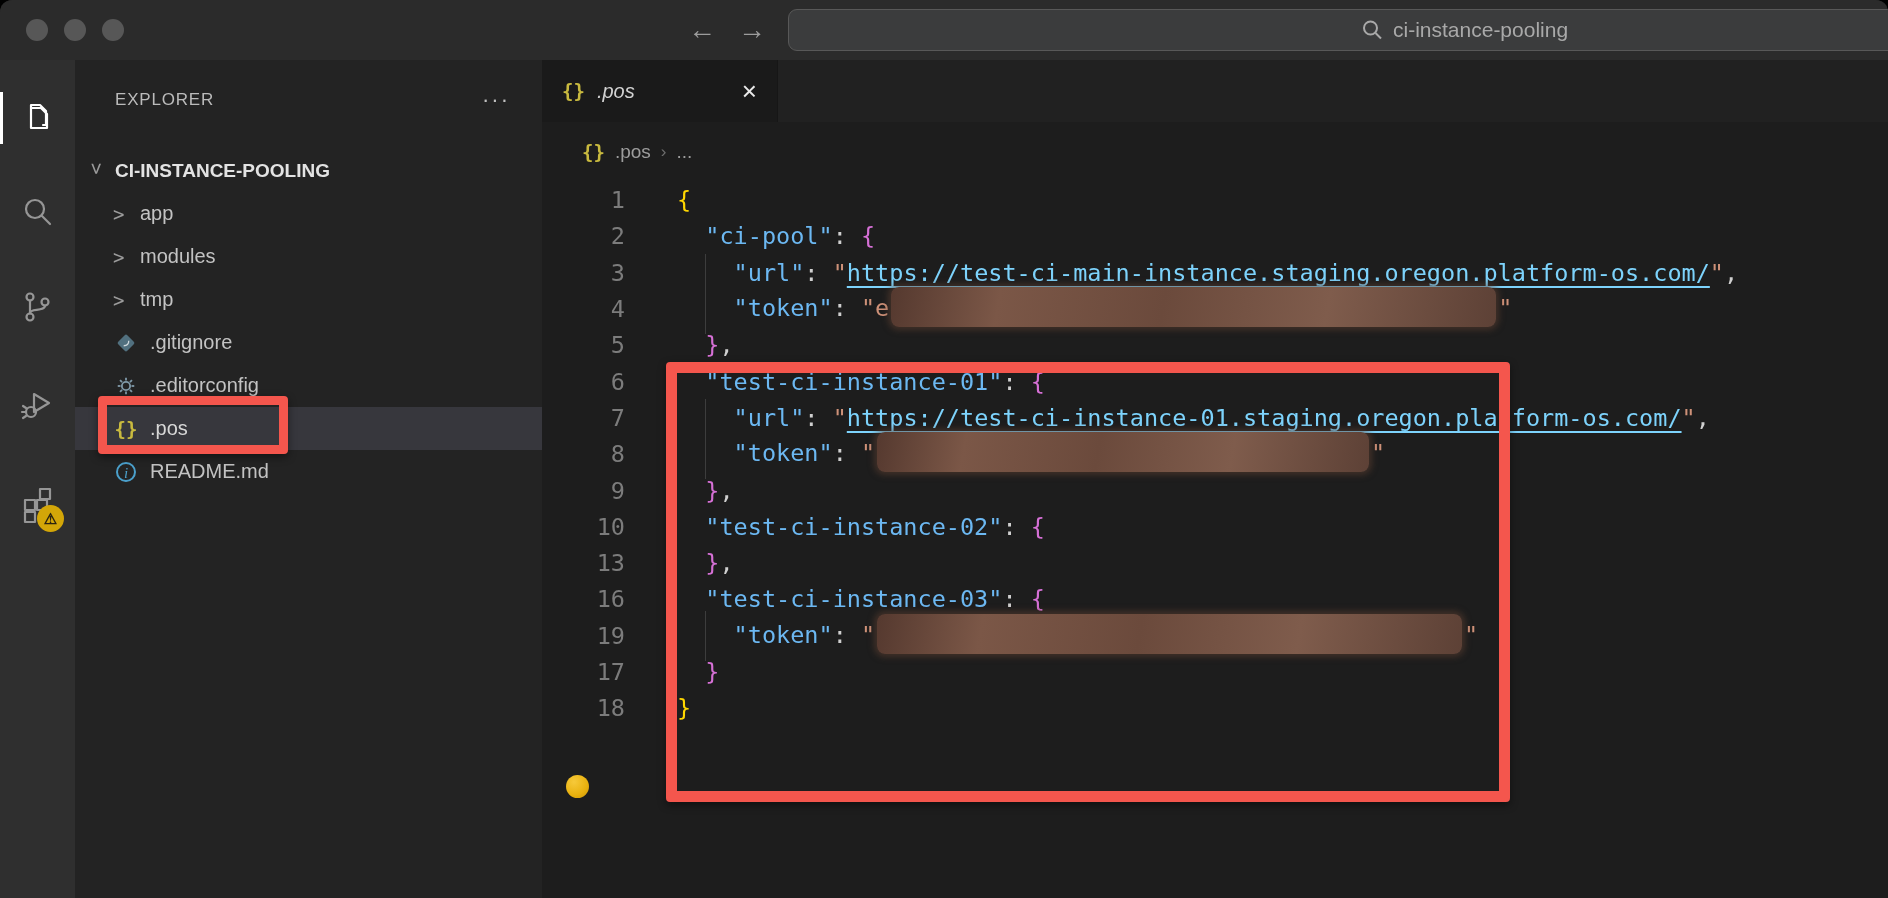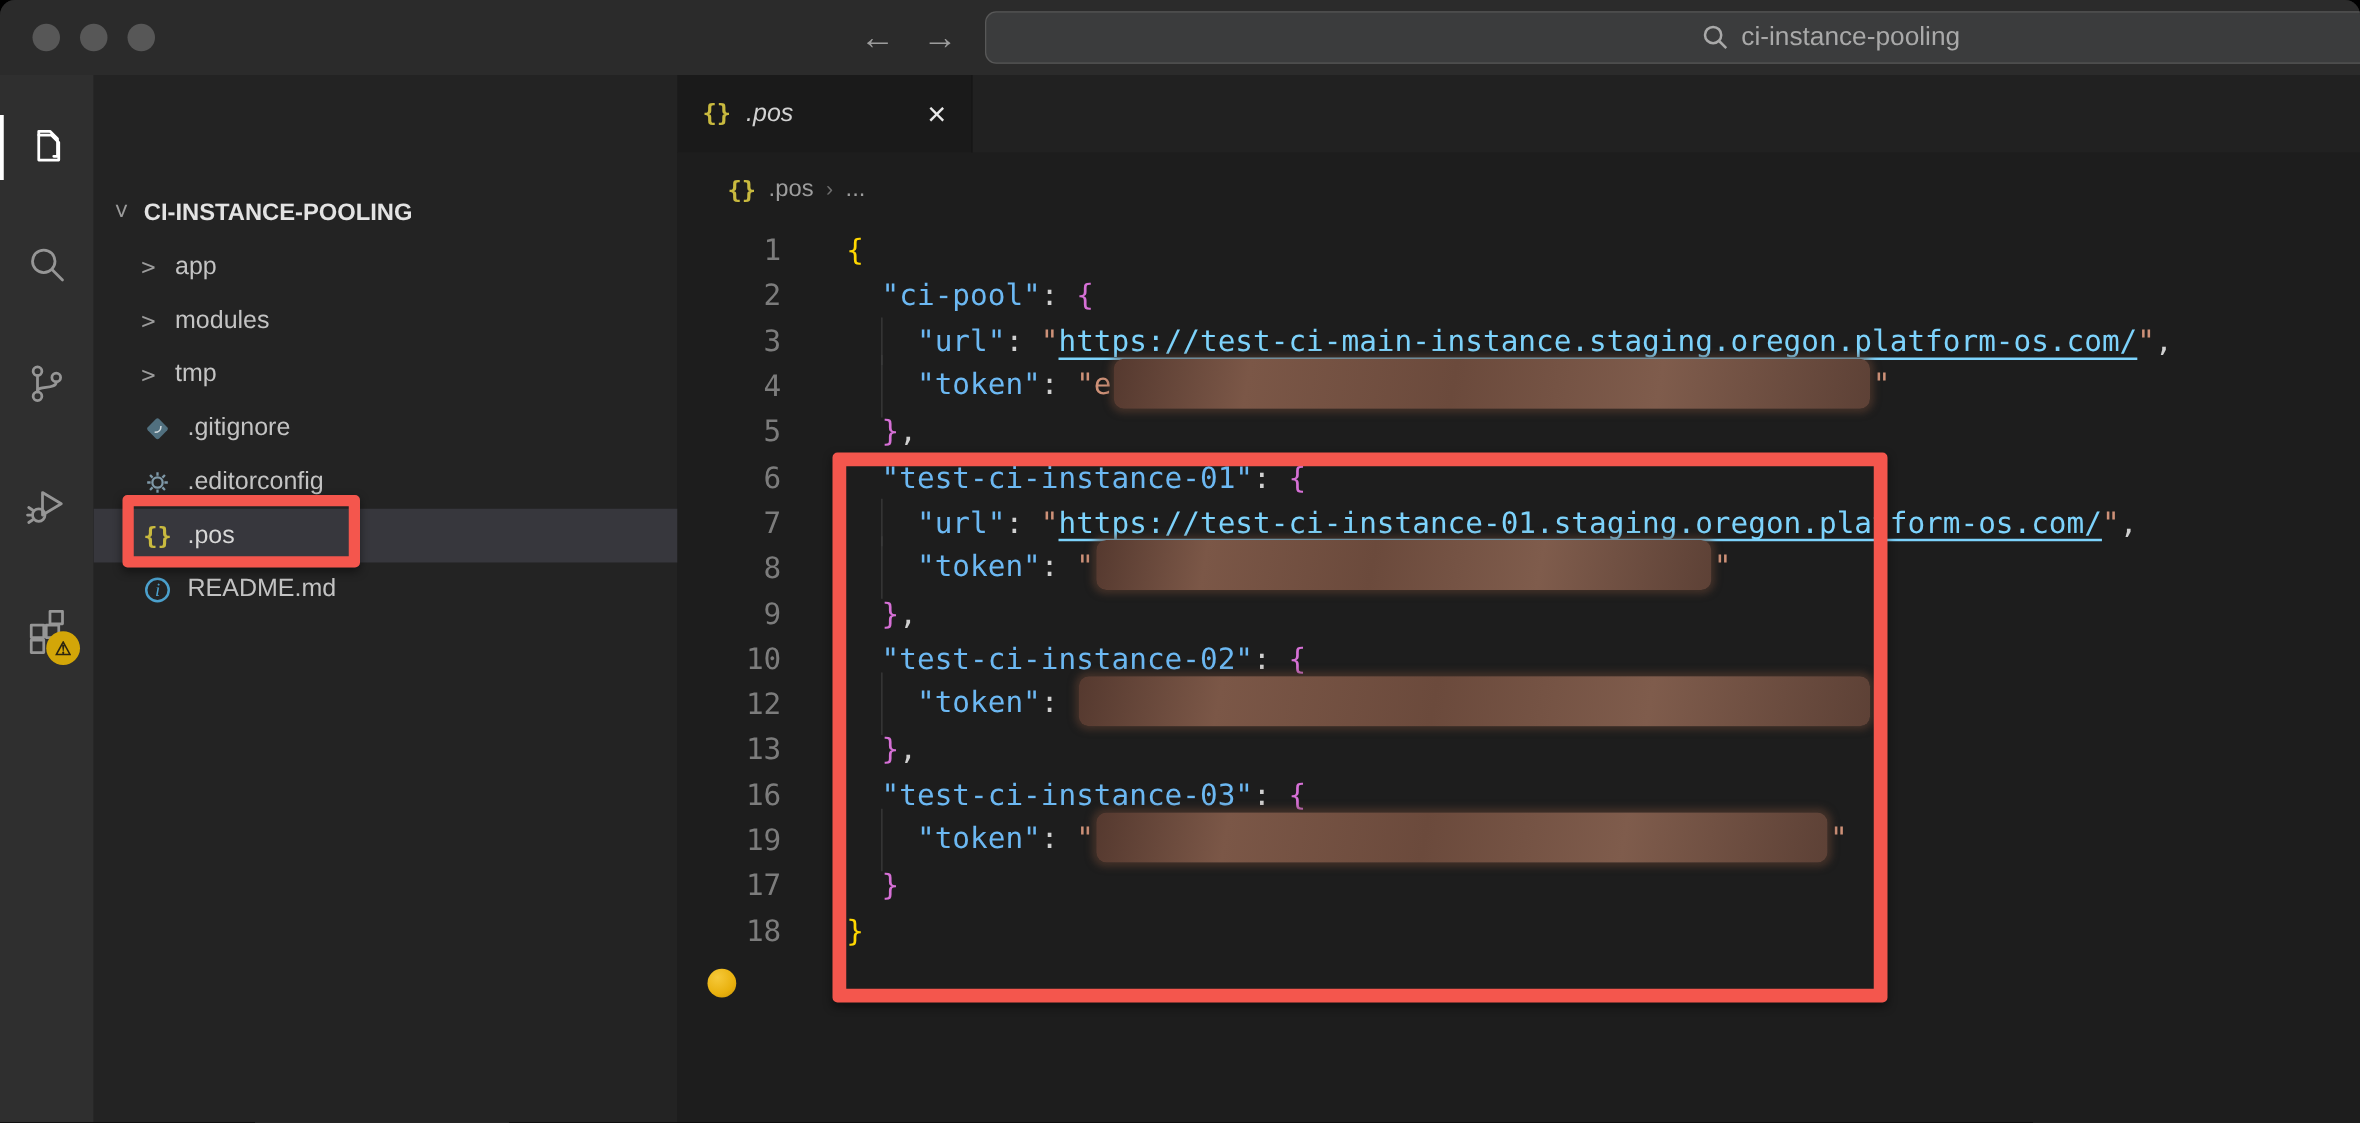--- a/index.html
+++ b/index.html
@@ -125,20 +125,24 @@
         <div class="ab-item" style="top: 425px;"><svg width="40" height="40" viewBox="0 0 40 40">
             <rect x="8" y="15" width="10" height="10"></rect>
             <rect x="20" y="15" width="10" height="10"></rect>
             <rect x="8" y="27" width="10" height="10"></rect>
             <rect x="23" y="4" width="10" height="10"></rect>
           </svg><div class="ab-badge">⚠</div></div>
       </div>
   </div>
 
   <div class="sidebar">
+    <div class="sb-header">
+      <span>EXPLORER</span>
+      <span class="sb-actions">···</span>
+    </div>
     <div class="tree" id="tree">
         <div class="tree-row root">
           <span class="chev down">&gt;</span>
           <span>CI-INSTANCE-POOLING</span>
         </div>
         <div class="tree-row child">
           <span class="chev">&gt;</span>
           <span>app</span>
         </div>
         <div class="tree-row child">
@@ -238,24 +242,20 @@
         </div>
         <div class="code-line">
           <span class="ln">9</span>
           <span class="lc">  <span class="b2">}</span><span class="p">,</span></span>
         </div>
         <div class="code-line">
           <span class="ln">10</span>
           <span class="lc">  <span class="k">"test-ci-instance-02"</span><span class="p">: </span><span class="b2">{</span></span>
         </div>
         <div class="code-line">
-          <span class="ln">12</span>
-          <span class="lc guide">    <span class="k">"token"</span><span class="p">: </span><span class="blur" style="width: 633px;"></span><span class="s">"</span></span>
-        </div>
-        <div class="code-line">
           <span class="ln">13</span>
           <span class="lc">  <span class="b2">}</span><span class="p">,</span></span>
         </div>
         <div class="code-line">
           <span class="ln">16</span>
           <span class="lc">  <span class="k">"test-ci-instance-03"</span><span class="p">: </span><span class="b2">{</span></span>
         </div>
         <div class="code-line">
           <span class="ln">19</span>
           <span class="lc guide">    <span class="k">"token"</span><span class="p">: </span><span class="s">"</span><span class="blur" style="width: 585px;"></span><span class="s">"</span></span>

